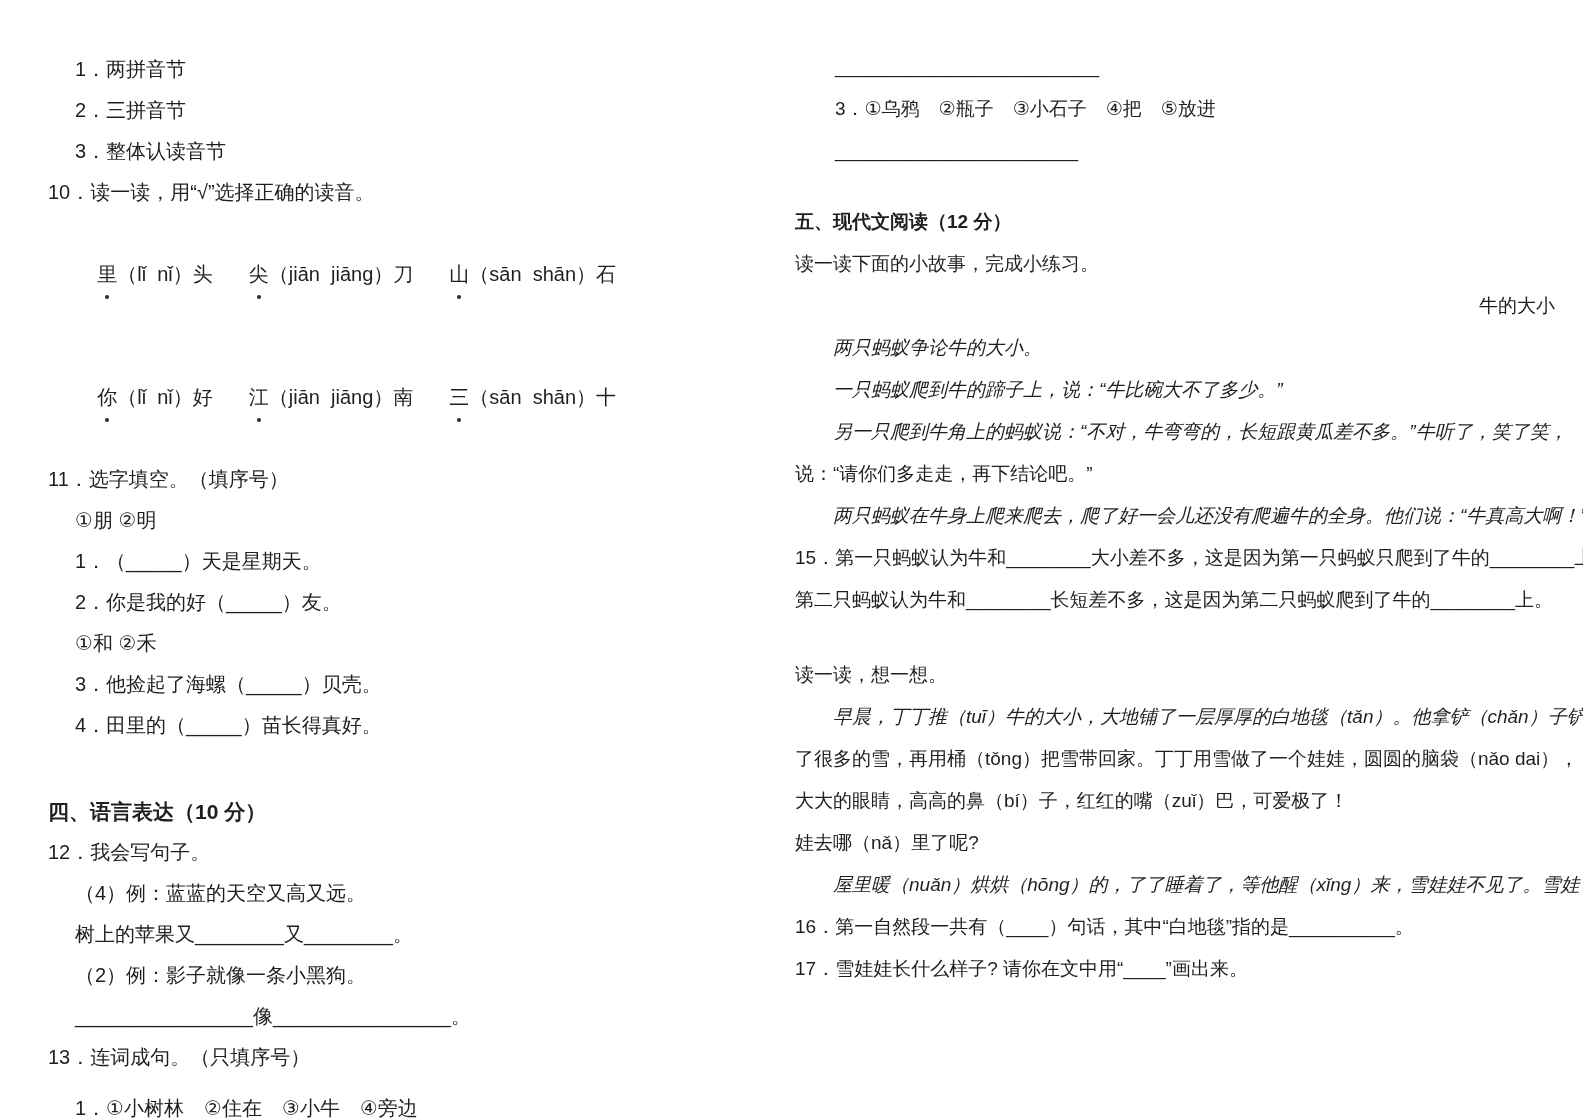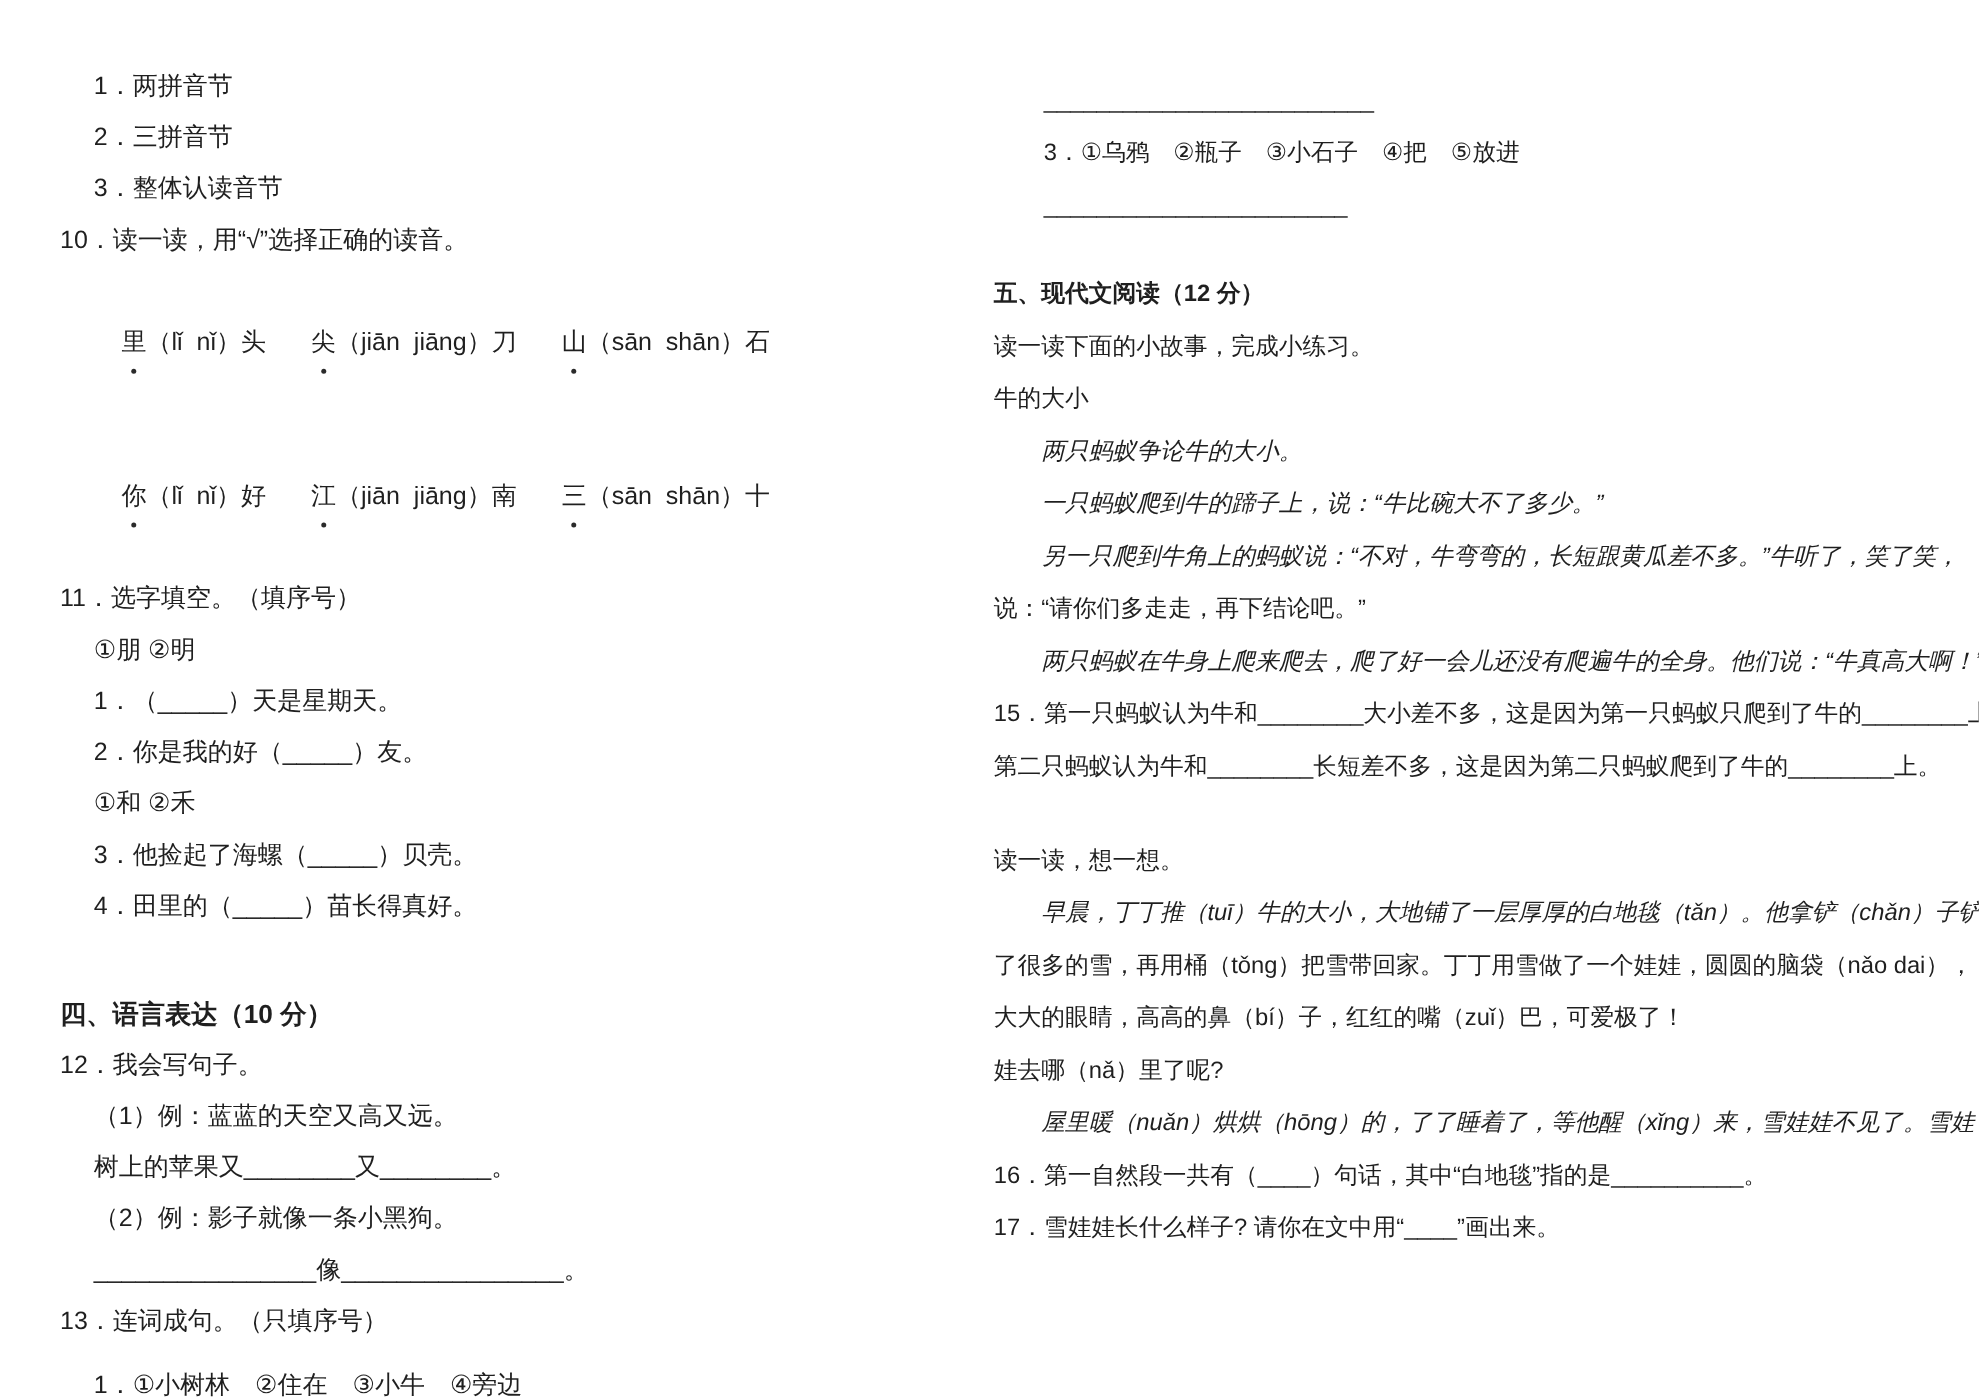--- a/index.html
+++ b/index.html
@@ -3,34 +3,34 @@
 <meta charset="utf-8">
 <style>
   html,body{margin:0;padding:0;}
   body{
     width:1583px;height:1118px;position:relative;overflow:hidden;
     background:#ffffff;color:#1f1f1f;
     font-family:"Liberation Sans","DejaVu Sans",sans-serif;
   }
   .col{position:absolute;}
   .col-left{left:48px;top:49px;width:712px;}
-  .col-right{left:795px;top:60px;width:760px;}
+  .col-right{left:795px;top:46px;width:760px;}
   .line{
     font-size:20px;line-height:41px;white-space:pre;
   }
   .col-right .line{font-size:19px;line-height:42px;}
   .ind{padding-left:27px;}          
   .ind2{padding-left:38px;font-style:italic;}         
   .ind-r{padding-left:40px;}        
   .heading{font-weight:bold;font-size:21px;}
   .mt-heading-left{margin-top:45px;}
   .mt-heading-right{margin-top:29px;}
   .mt-10{margin-top:10px;}
   .mt-33{margin-top:33px;}
-  .center{text-align:left;}
+  .center{text-align:right;}
   .pygrp{display:inline-block;margin-right:36px;}
   .pygrp:last-child{margin-right:0;}
   .emch{position:relative;display:inline-block;}
   .emch::after{
     content:'';position:absolute;left:50%;margin-left:-2px;bottom:-4px;
     width:4px;height:4px;border-radius:50%;background:#2a2a2a;
   }
 </style>
 </head>
 <body>
@@ -53,21 +53,21 @@
   <div class="line ind">①朋 ②明</div>
   <div class="line ind">1．（_____）天是星期天。</div>
   <div class="line ind">2．你是我的好（_____）友。</div>
   <div class="line ind">①和 ②禾</div>
   <div class="line ind">3．他捡起了海螺（_____）贝壳。</div>
   <div class="line ind">4．田里的（_____）苗长得真好。</div>
 
   <div class="line heading mt-heading-left">四、语言表达（10 分）</div>
 
   <div class="line">12．我会写句子。</div>
-  <div class="line ind">（1）例：蓝蓝的天空又高又远。</div>
+  <div class="line ind">（4）例：蓝蓝的天空又高又远。</div>
   <div class="line ind">树上的苹果又________又________。</div>
   <div class="line ind">（2）例：影子就像一条小黑狗。</div>
   <div class="line ind">________________像________________。</div>
 
   <div class="line">13．连词成句。（只填序号）</div>
   <div class="line ind mt-10">1．①小树林　②住在　③小牛　④旁边</div>
 
 </div>
 
 <div class="col col-right">

